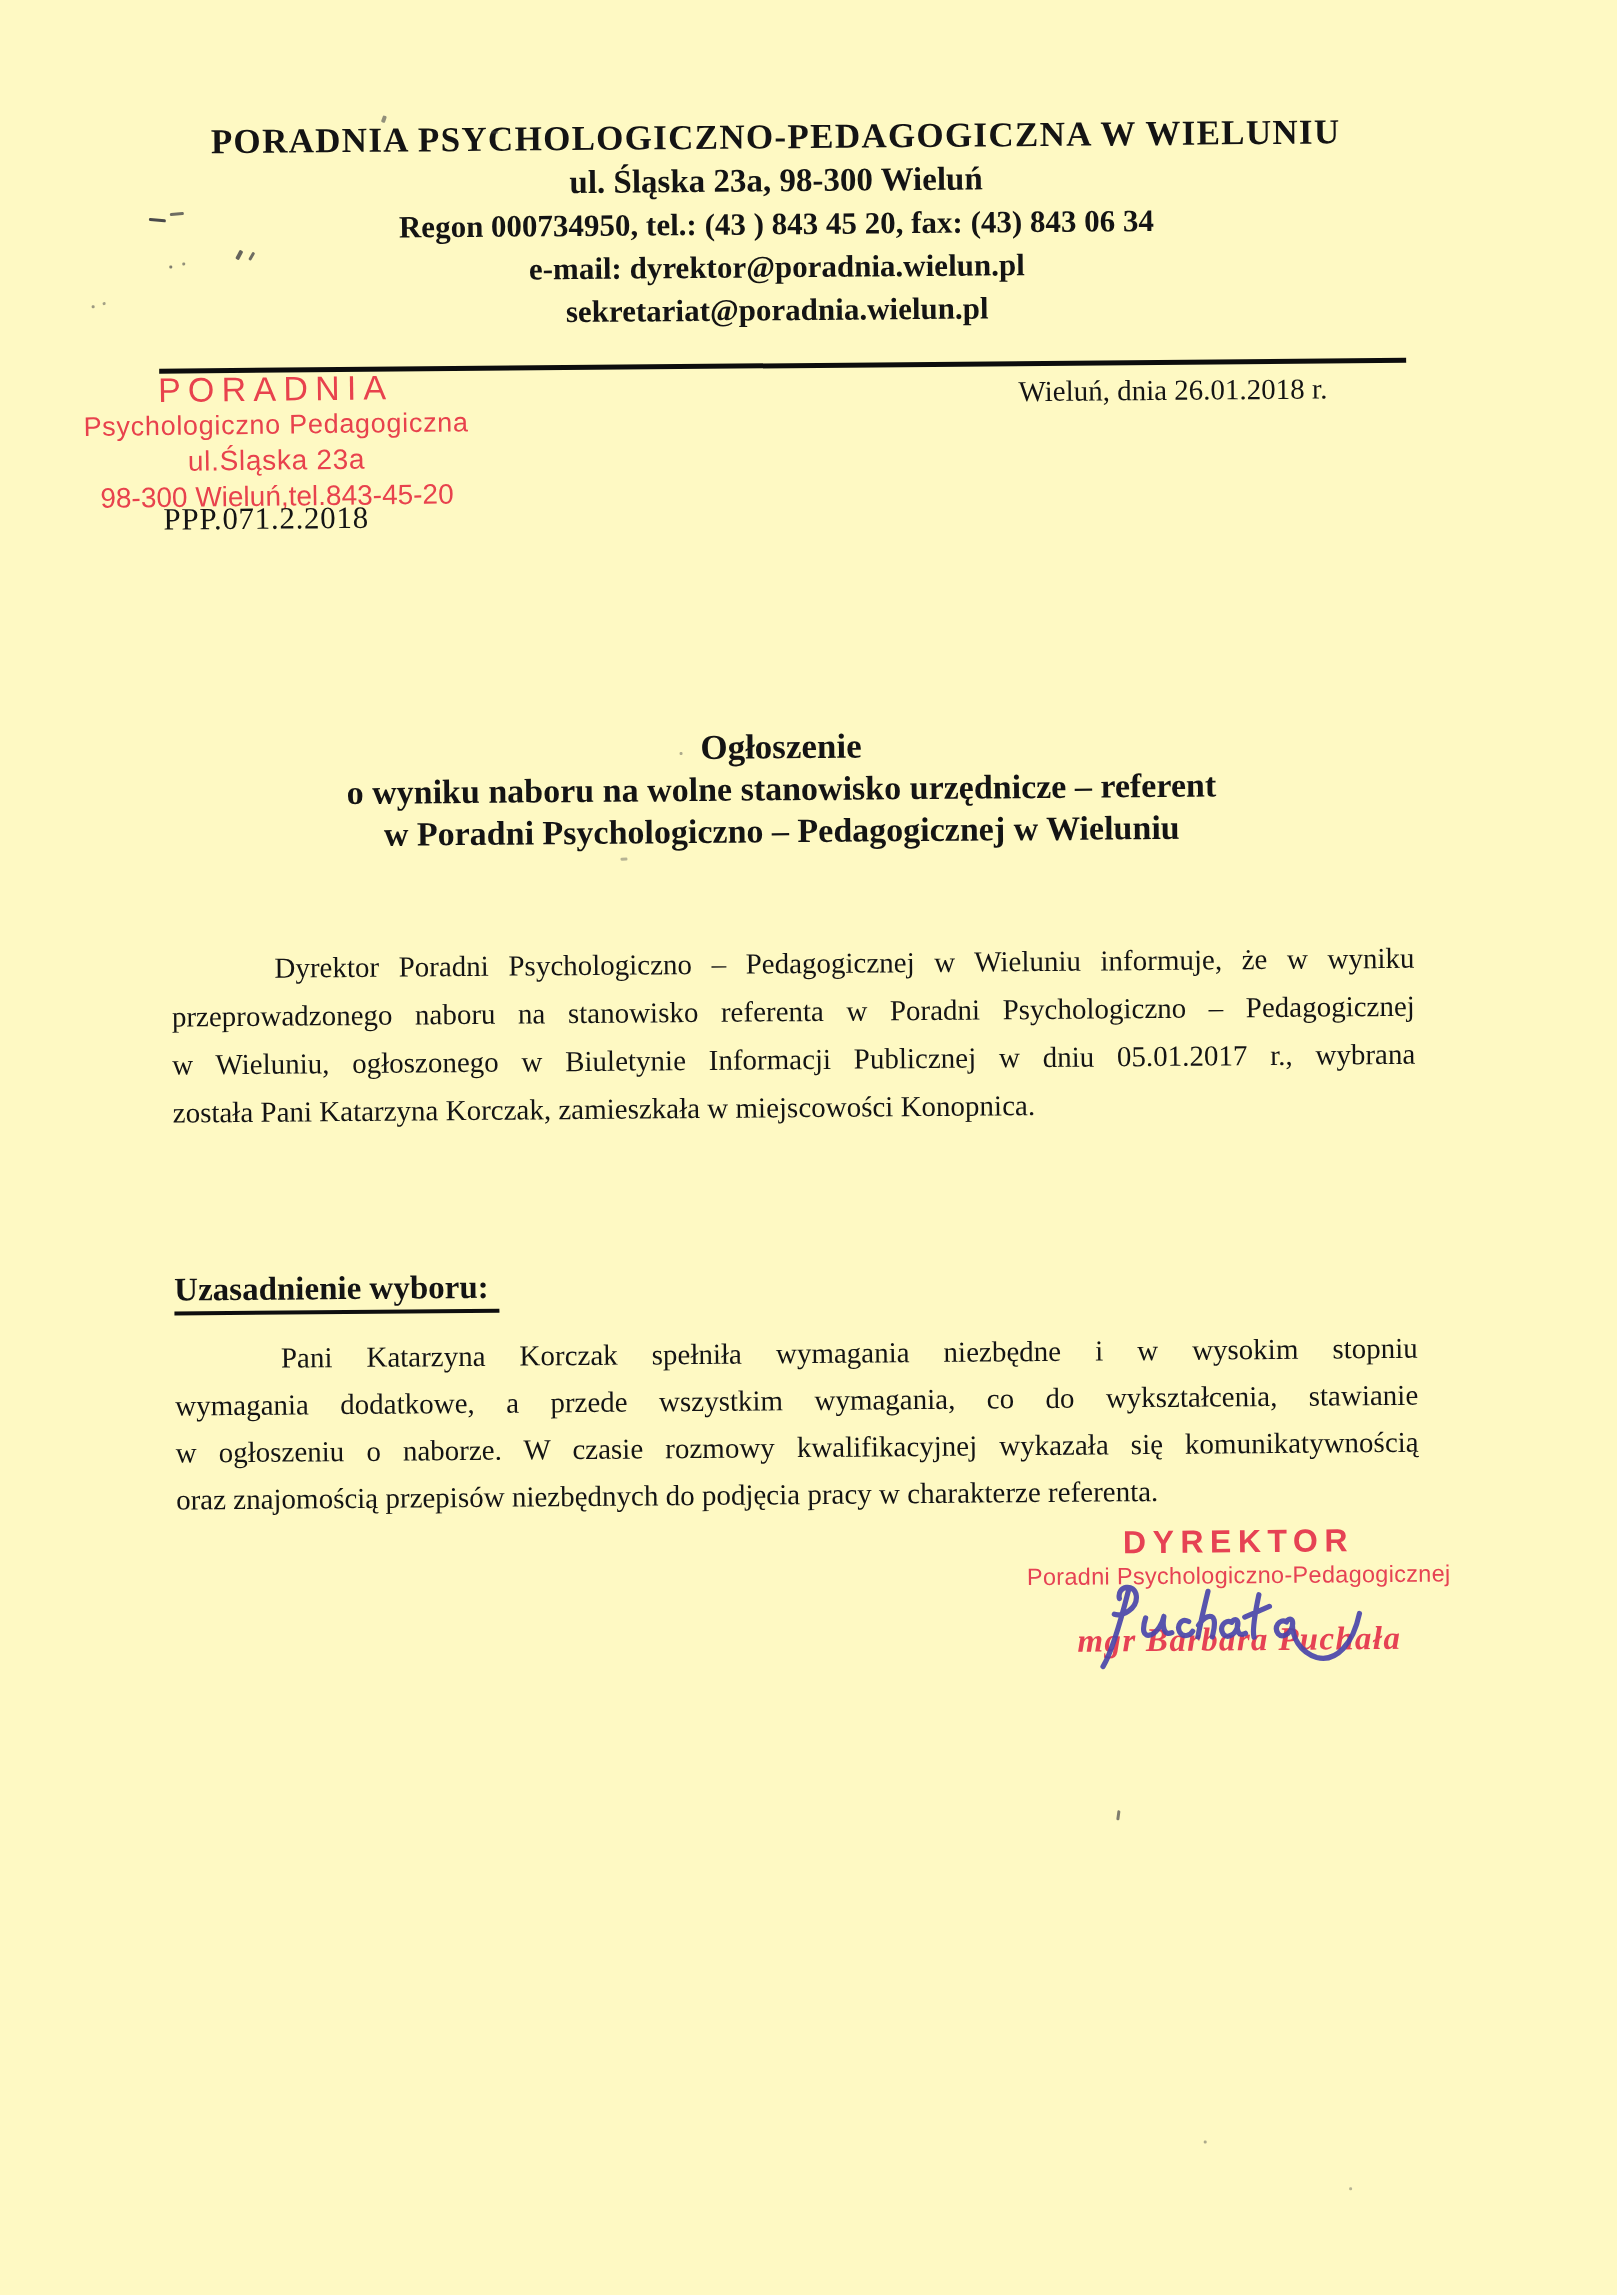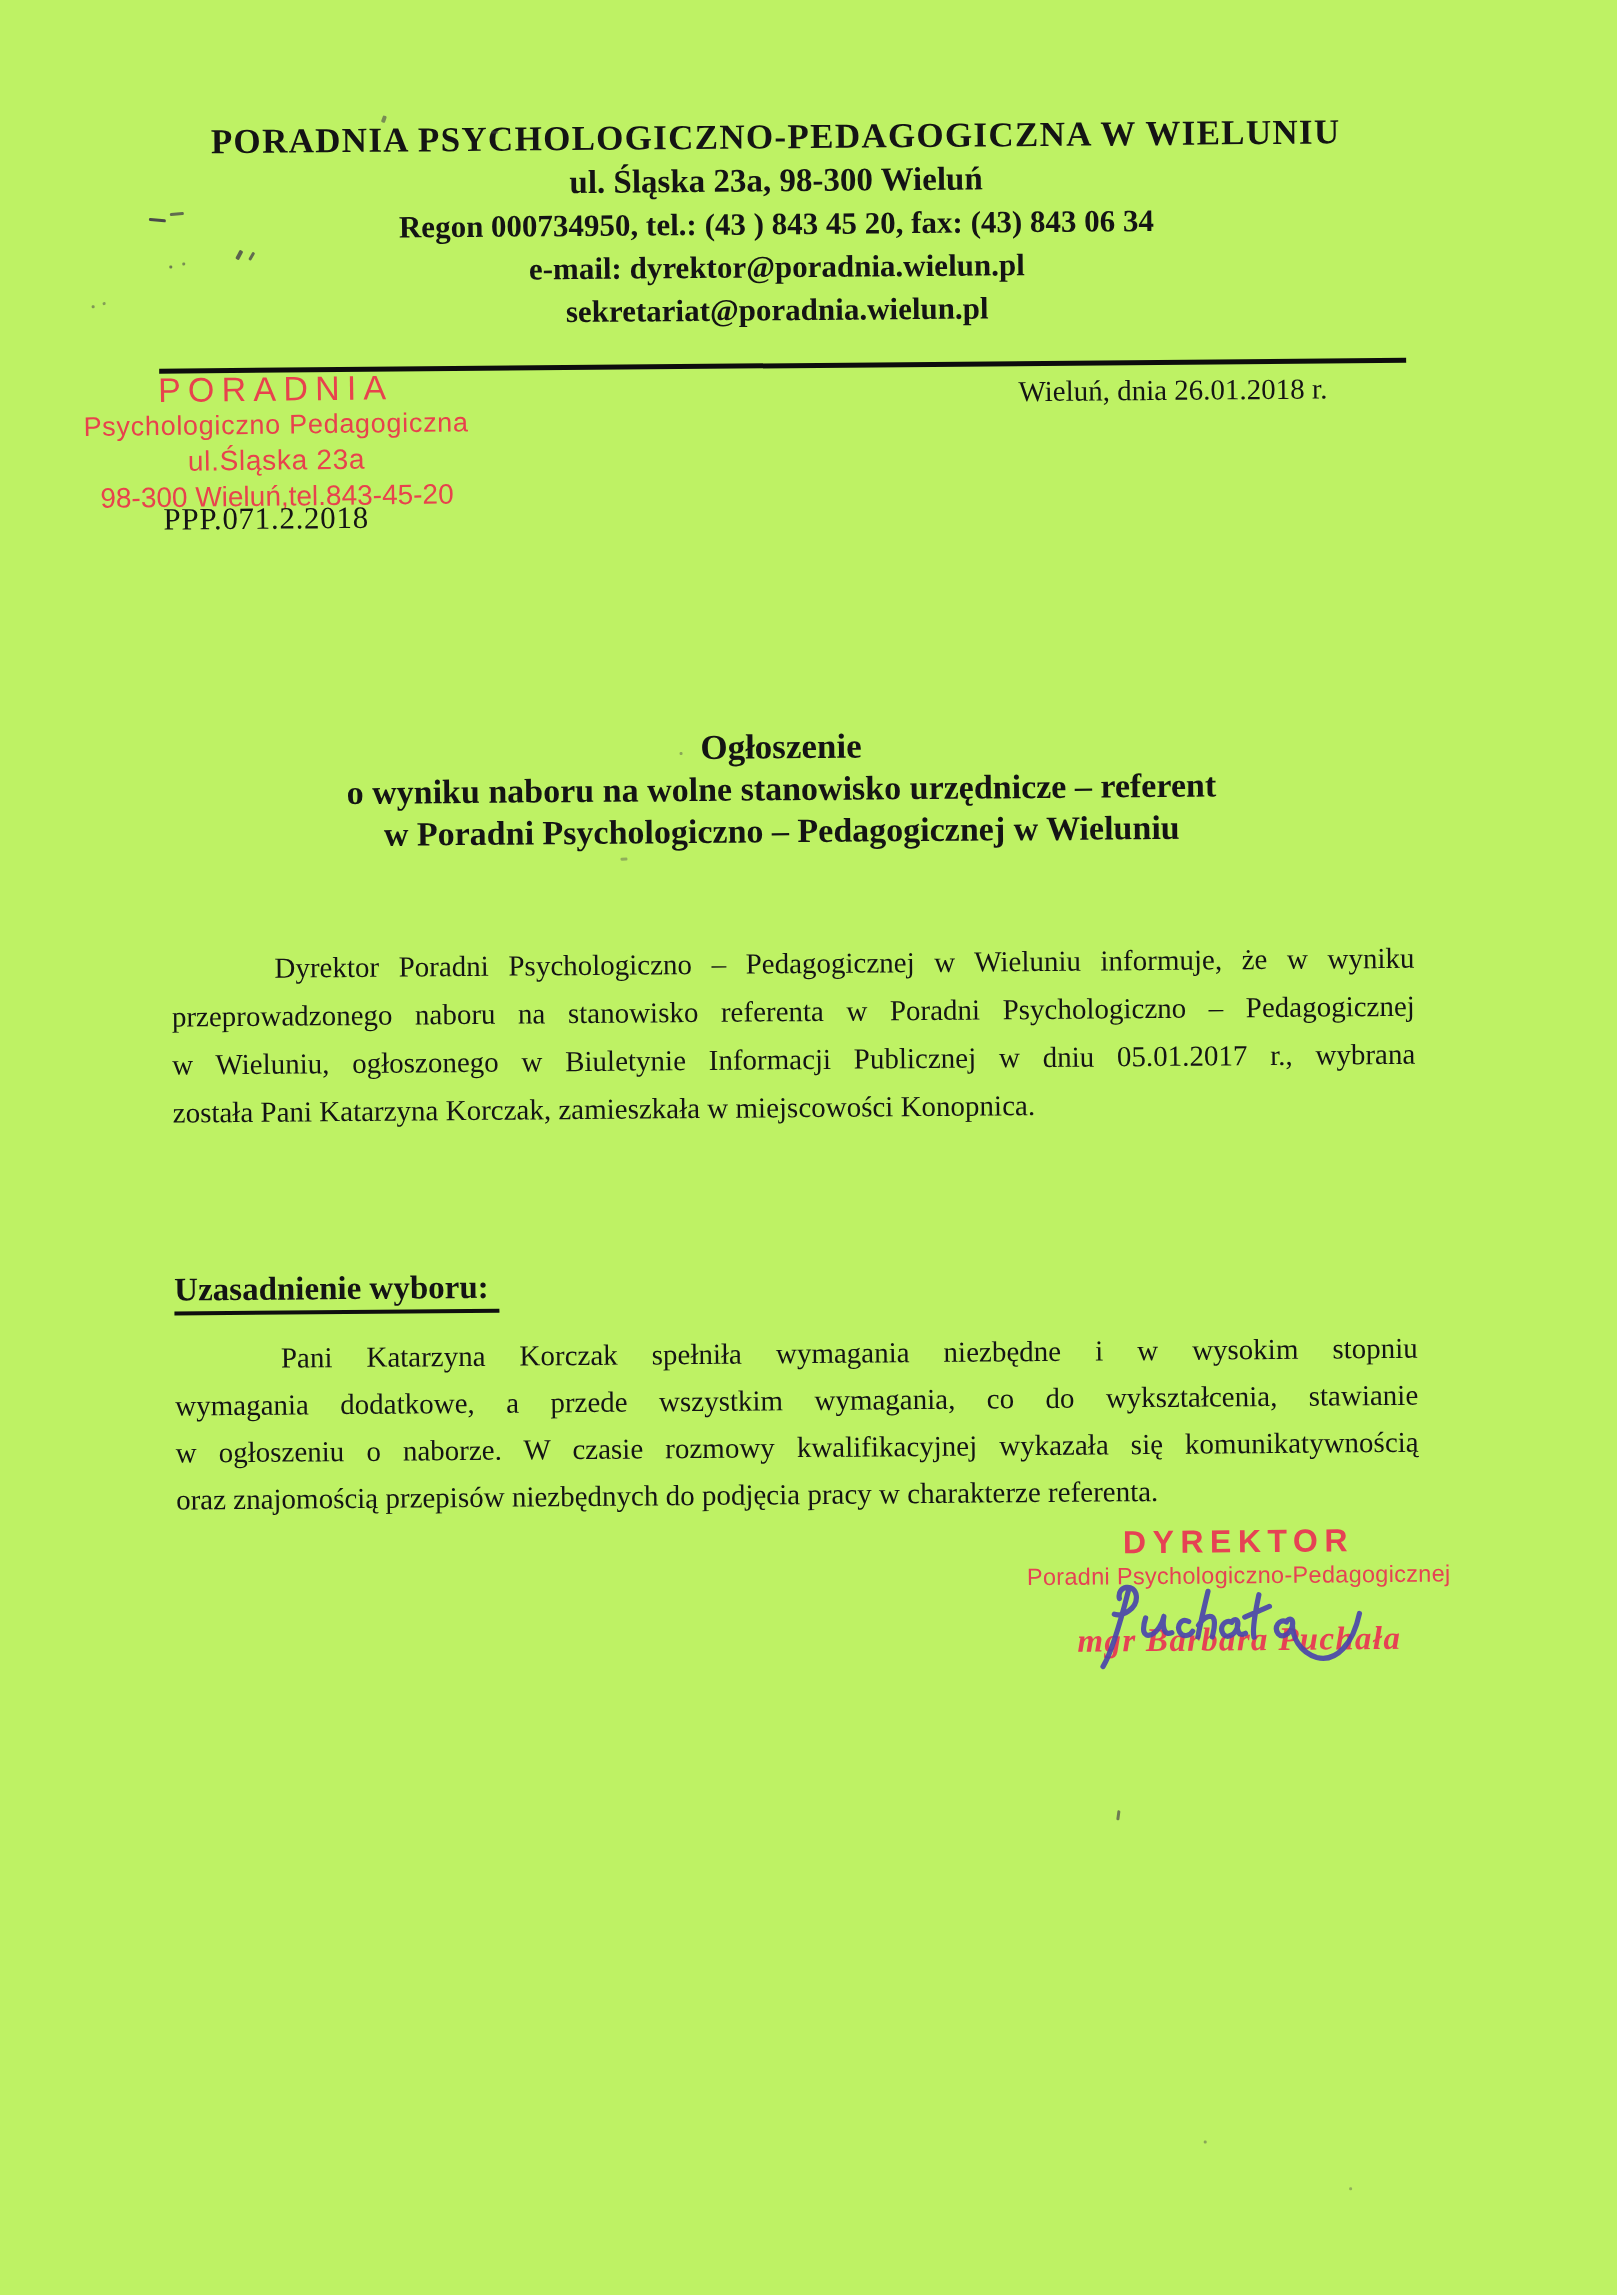--- a/index.html
+++ b/index.html
@@ -1,18 +1,18 @@
 <!DOCTYPE html>
 <html style="font-size:10.4px"><head>
 <meta charset="utf-8">
 <title>Document</title>
 <style>
   html,body { margin:0; padding:0; background:#ffffff; }
   .sheet {
-    position:relative; width:1617px; height:2295px; background:#bef264;
+    position:relative; width:1617px; height:2295px; background:#fef9c3;
     overflow:hidden; font-family:"Liberation Serif", serif; color:#141414;
   }
   .tilt { position:absolute; inset:0; transform:rotate(-0.5deg); transform-origin:50% 40%; }
 
   
   .letterhead { position:absolute; top:115px; left:98px; width:1369px; text-align:center; font-weight:700; }
   .lh1 { font-size:35px; line-height:44px; letter-spacing:1.3px; }
   .lh2 { font-size:33px; line-height:43px; }
   .lh3 { font-size:31px; line-height:43px; }
   .lh4 { font-size:31px; line-height:43px; }

